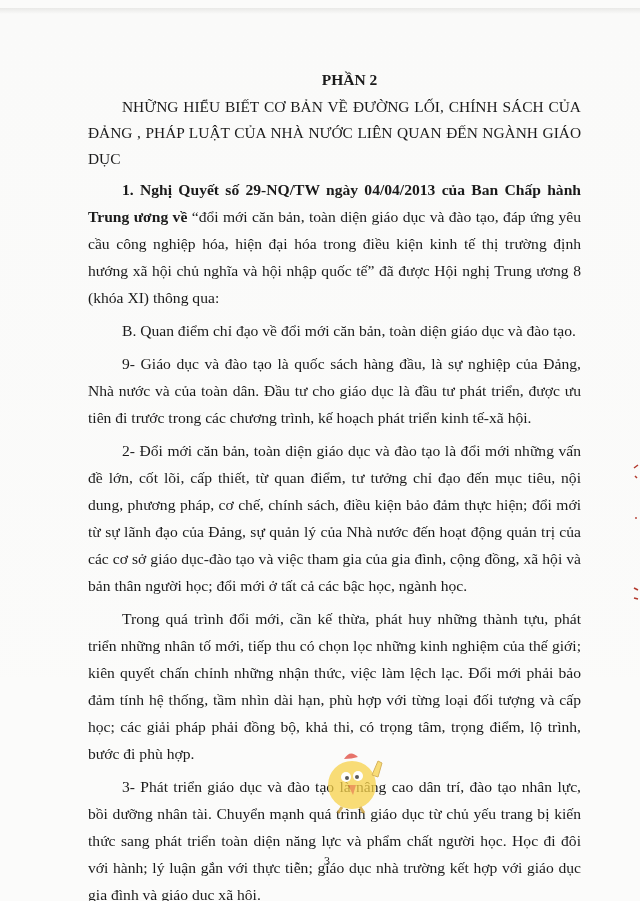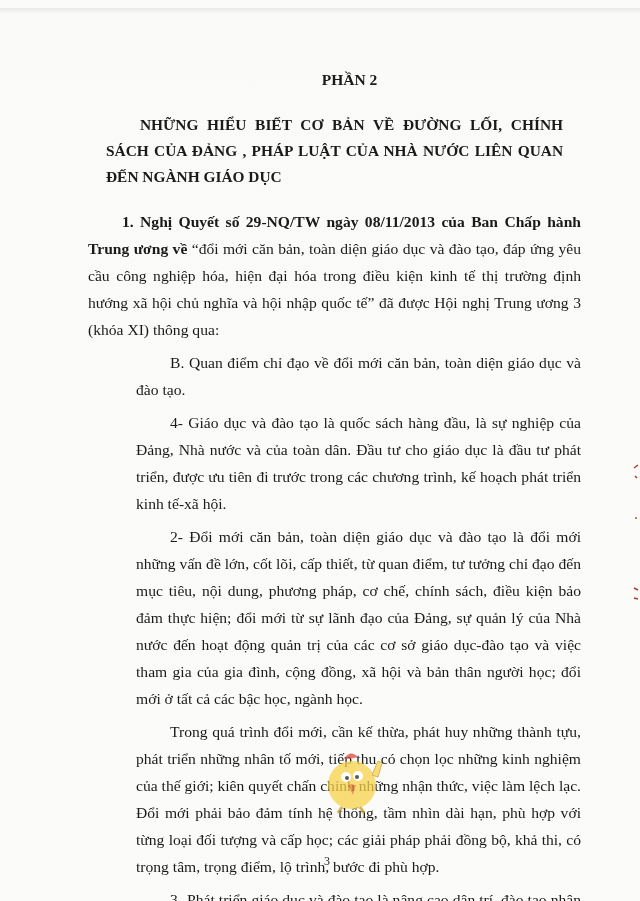--- a/index.html
+++ b/index.html
@@ -17,28 +17,28 @@
   .content {
     position: absolute; left: 88px; top: 58px; width: 493px;
     font-size: 15.6px; line-height: 27px;
     text-align: justify;
   }
   .part-title {
     text-align: center; font-weight: bold; font-size: 15.5px;
     margin: 0; line-height: 28px; padding-left: 30px;
   }
   .heading {
-    font-weight: bold; font-size: 15.4px; line-height: 26px;
-    margin: 18px; text-indent: 34px; text-align: justify;
+    font-weight: normal; font-size: 15.4px; line-height: 26px;
+    margin: 0; text-indent: 34px; text-align: justify;
     text-align-last: left;
   }
   p { margin: 0; text-indent: 34px; }
   .p1 { margin-top: 4px; }
   .bold { font-weight: bold; }
-  .gap { margin-top: 6px; margin-left: 48px; }
+  .gap { margin-top: 6px; }
   .page-number {
     position: absolute; top: 846px; left: 0; width: 640px;
     text-align: center; font-size: 12px; padding-left: 14px; box-sizing: border-box;
   }
   .watermark {
     position: absolute; left: 322px; top: 735px; width: 260px; height: 75px;
     pointer-events: none; opacity: 0.75;
   }
   .watermark-text {
     position: absolute; left: 50px; top: 0px;
@@ -53,24 +53,24 @@
   }
 </style>
 </head>
 <body>
 
 <div class="page">
   <div class="content">
     <h1 class="part-title">PHẦN 2</h1>
     <h2 class="heading">NHỮNG HIỂU BIẾT CƠ BẢN VỀ ĐƯỜNG LỐI, CHÍNH SÁCH CỦA ĐẢNG , PHÁP LUẬT CỦA NHÀ NƯỚC LIÊN QUAN ĐẾN NGÀNH GIÁO DỤC</h2>
 
-    <p class="p1"><span class="bold">1. Nghị Quyết số 29-NQ/TW ngày 08/11/2013 của Ban Chấp hành Trung ương về</span><span> “đổi mới căn bản, toàn diện giáo dục và đào tạo, đáp ứng yêu cầu công nghiệp hóa, hiện đại hóa trong điều kiện kinh tế thị trường định hướng xã hội chủ nghĩa và hội nhập quốc tế” đã được Hội nghị Trung ương 3 (khóa XI) thông qua:</span></p>
+    <p class="p1"><span class="bold">1. Nghị Quyết số 29-NQ/TW ngày 04/04/2013 của Ban Chấp hành Trung ương về</span><span> “đổi mới căn bản, toàn diện giáo dục và đào tạo, đáp ứng yêu cầu công nghiệp hóa, hiện đại hóa trong điều kiện kinh tế thị trường định hướng xã hội chủ nghĩa và hội nhập quốc tế” đã được Hội nghị Trung ương 8 (khóa XI) thông qua:</span></p>
 
     <p class="gap">B. Quan điểm chỉ đạo về đổi mới căn bản, toàn diện giáo dục và đào tạo.</p>
-    <p class="gap">4- Giáo dục và đào tạo là quốc sách hàng đầu, là sự nghiệp của Đảng, Nhà nước và của toàn dân. Đầu tư cho giáo dục là đầu tư phát triển, được ưu tiên đi trước trong các chương trình, kế hoạch phát triển kinh tế-xã hội.</p>
+    <p class="gap">9- Giáo dục và đào tạo là quốc sách hàng đầu, là sự nghiệp của Đảng, Nhà nước và của toàn dân. Đầu tư cho giáo dục là đầu tư phát triển, được ưu tiên đi trước trong các chương trình, kế hoạch phát triển kinh tế-xã hội.</p>
     <p class="gap">2- Đổi mới căn bản, toàn diện giáo dục và đào tạo là đổi mới những vấn đề lớn, cốt lõi, cấp thiết, từ quan điểm, tư tưởng chỉ đạo đến mục tiêu, nội dung, phương pháp, cơ chế, chính sách, điều kiện bảo đảm thực hiện; đổi mới từ sự lãnh đạo của Đảng, sự quản lý của Nhà nước đến hoạt động quản trị của các cơ sở giáo dục-đào tạo và việc tham gia của gia đình, cộng đồng, xã hội và bản thân người học; đổi mới ở tất cả các bậc học, ngành học.</p>
     <p class="gap">Trong quá trình đổi mới, cần kế thừa, phát huy những thành tựu, phát triển những nhân tố mới, tiếp thu có chọn lọc những kinh nghiệm của thế giới; kiên quyết chấn chỉnh những nhận thức, việc làm lệch lạc. Đổi mới phải bảo đảm tính hệ thống, tầm nhìn dài hạn, phù hợp với từng loại đối tượng và cấp học; các giải pháp phải đồng bộ, khả thi, có trọng tâm, trọng điểm, lộ trình, bước đi phù hợp.</p>
     <p class="gap">3- Phát triển giáo dục và đào tạo là nâng cao dân trí, đào tạo nhân lực, bồi dưỡng nhân tài. Chuyển mạnh quá trình giáo dục từ chủ yếu trang bị kiến thức sang phát triển toàn diện năng lực và phẩm chất người học. Học đi đôi với hành; lý luận gắn với thực tiễn; giáo dục nhà trường kết hợp với giáo dục gia đình và giáo dục xã hội.</p>
   </div>
 
   <div class="page-number">3</div>
 
   <div class="watermark">
     <svg class="chick" viewBox="0 0 64 70">
       <ellipse cx="30" cy="40" rx="24" ry="24" fill="#f7d24a"></ellipse>

